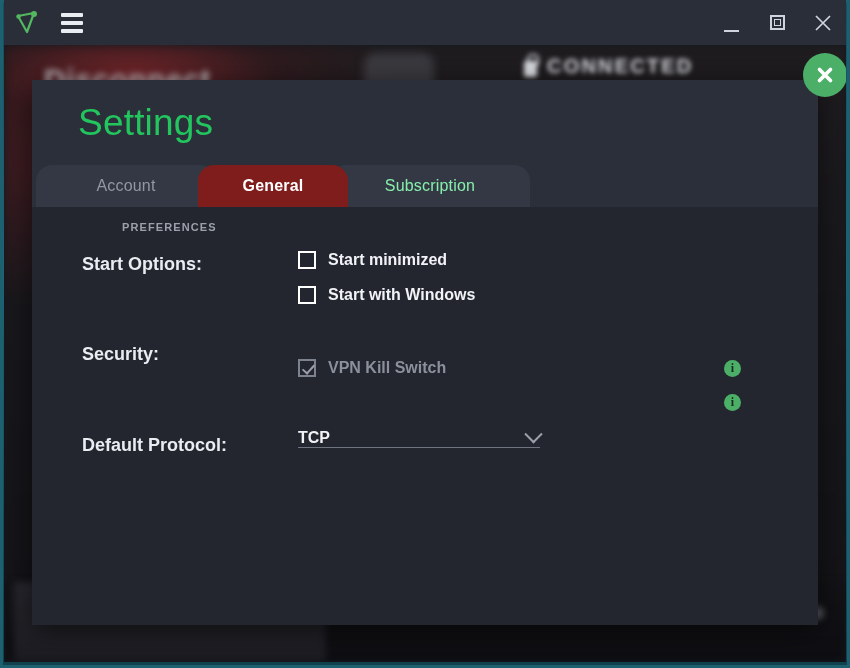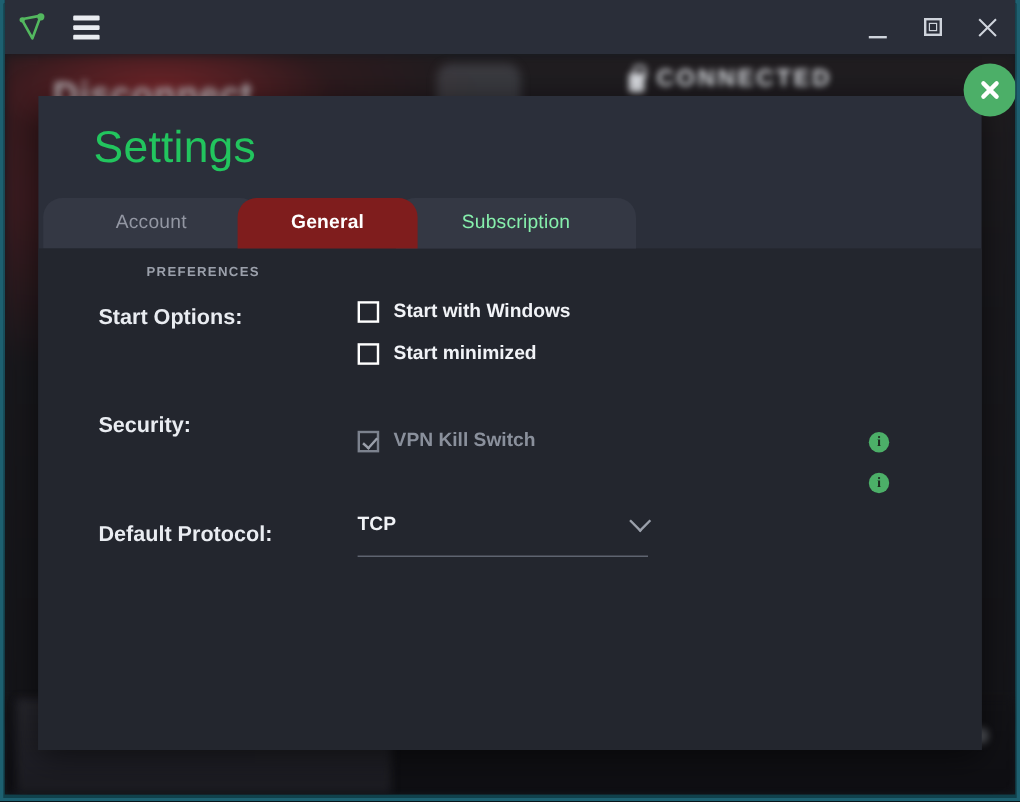--- a/index.html
+++ b/index.html
@@ -313,21 +313,21 @@
     cursor: pointer;
   }
   .info-1 { top: 153px; }
   .info-2 { top: 187px; }
 
   .select-wrap {
     position: absolute;
     left: 266px; top: 222px;
     width: 242px;
     border-bottom: 1px solid #6e7480;
-    padding-bottom: 16px;
+    padding-bottom: 0;
     display: flex;
     align-items: center;
     cursor: pointer;
   }
   .select-value {
     color: #f1f3f7;
     font-size: 16px;
     font-weight: 700;
     flex: 1 1 auto;
   }
@@ -426,25 +426,25 @@
 
         <div class="prefs-heading">PREFERENCES</div>
 
         <div class="row-label label-start">Start Options:</div>
         <div class="row-label label-security">Security:</div>
         <div class="row-label label-protocol">Default Protocol:</div>
 
         <div class="checks group-start">
           <div class="checkrow">
             <span class="cbox"></span>
-            <span class="clabel">Start with Windows</span>
+            <span class="clabel">Start minimized</span>
           </div>
           <div class="checkrow">
             <span class="cbox"></span>
-            <span class="clabel">Start minimized</span>
+            <span class="clabel">Start with Windows</span>
           </div>
         </div>
 
         <div class="checks group-security">
           <div class="checkrow">
             <span class="cbox checked disabled"></span>
             <span class="clabel disabled">VPN Kill Switch</span>
           </div>
         </div>
 

